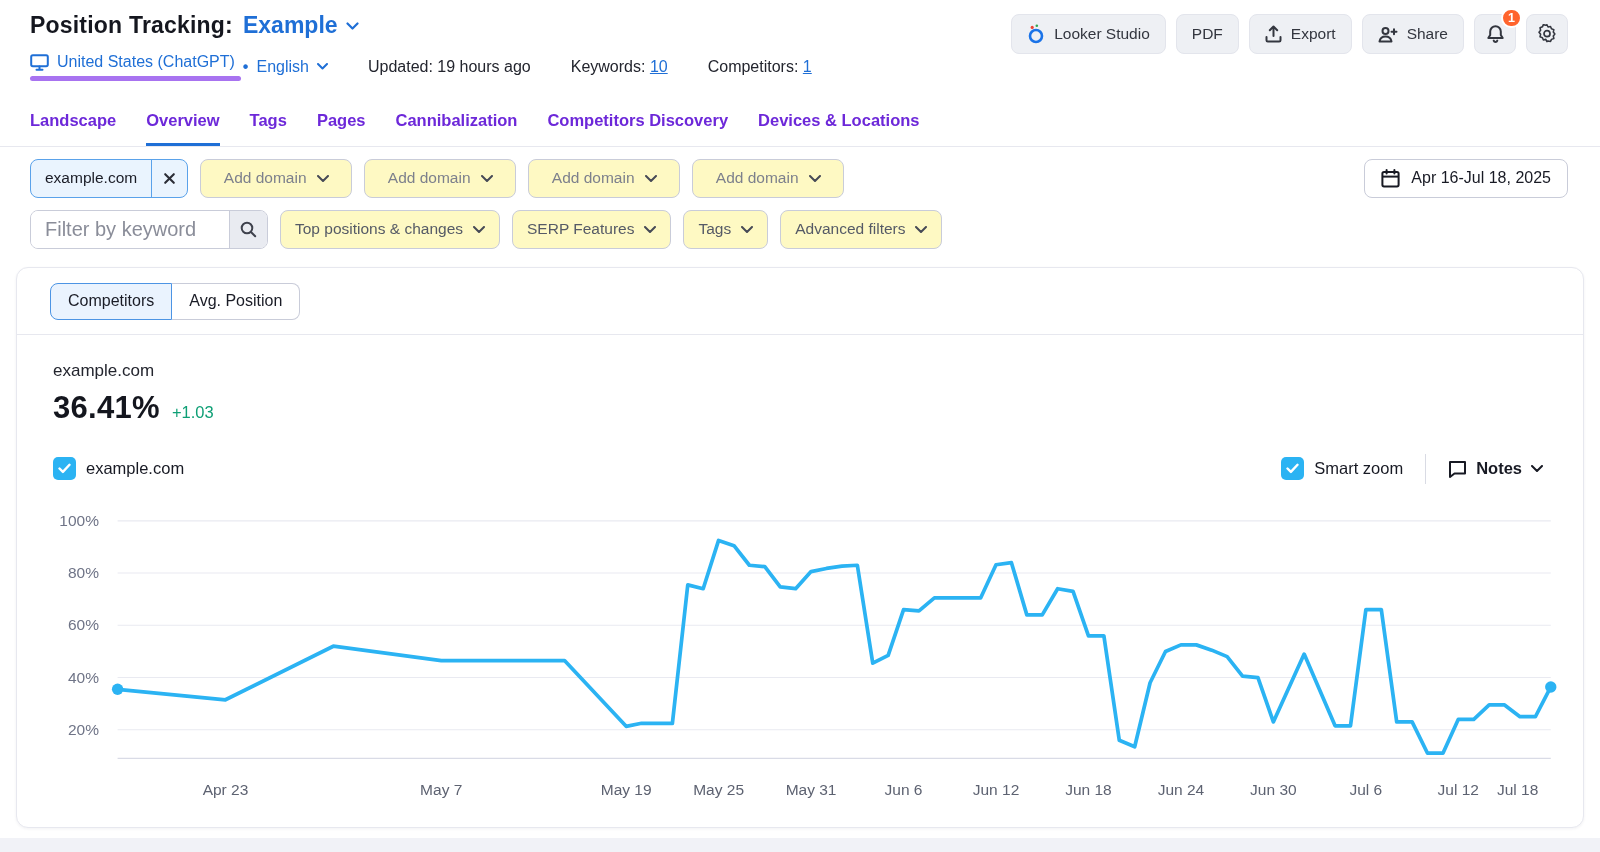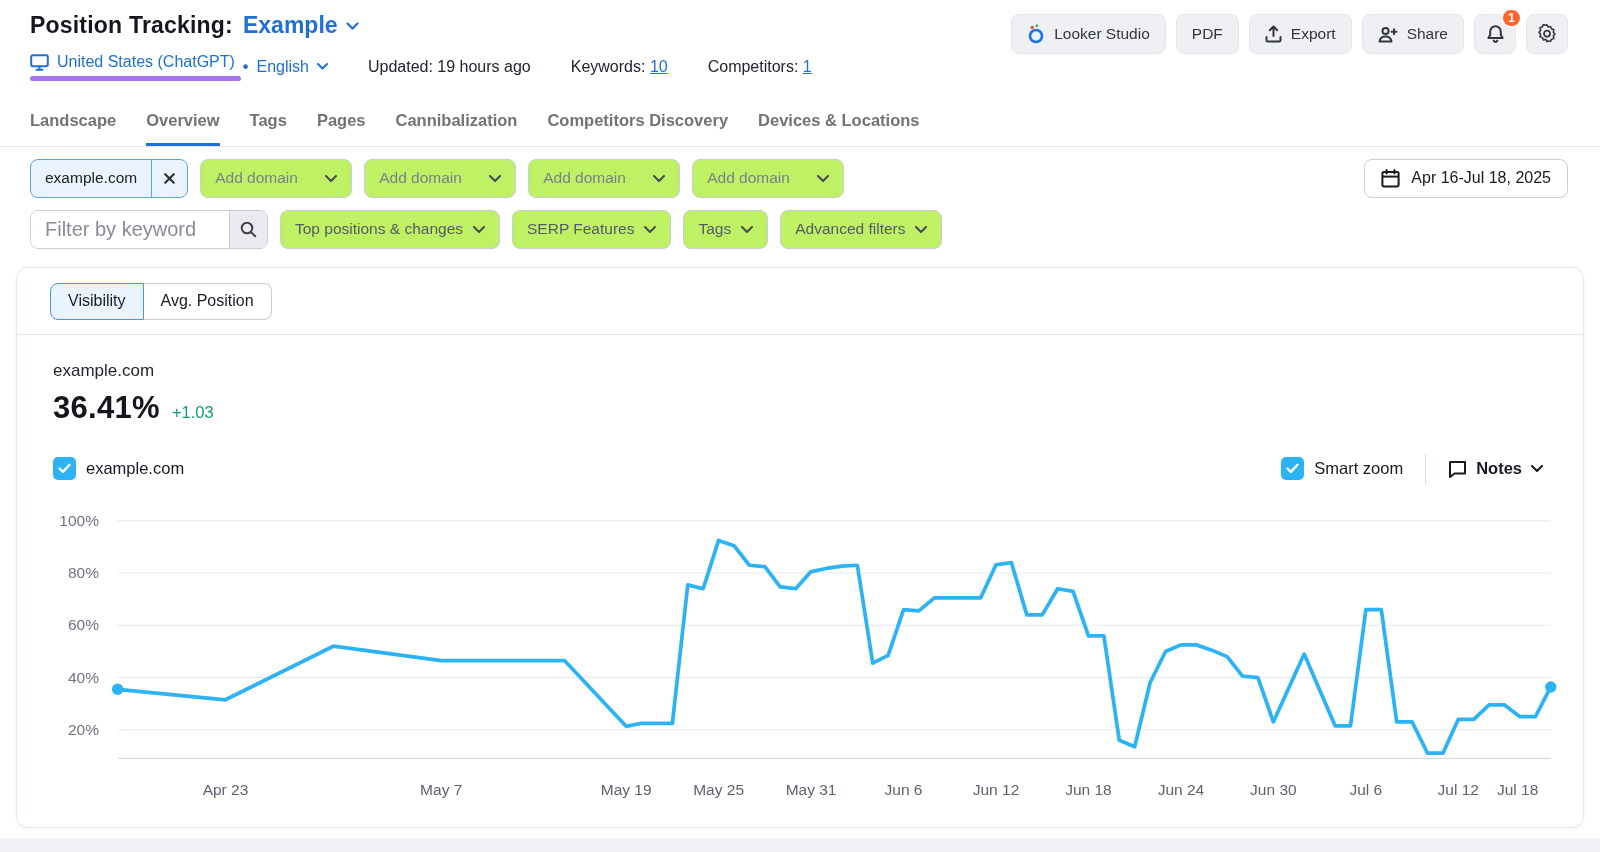--- a/index.html
+++ b/index.html
@@ -29,34 +29,34 @@
   .action-btn { display:inline-flex; align-items:center; gap:9px; height:40px; padding:0 15px;
     background:#eef0f4; border:1px solid #e3e5ec; border-radius:8px; font-family:inherit;
     font-size:15.5px; color:#33363f; cursor:pointer; }
   .icon-btn { width:42px; justify-content:center; padding:0; position:relative; }
   .badge { position:absolute; top:-7px; right:-7px; min-width:20px; height:20px; border-radius:10px;
     background:#ff642d; color:#fff; font-size:12.5px; font-weight:bold; display:flex;
     align-items:center; justify-content:center; padding:0 5px; border:2px solid #fff; }
 
   
   .tabs { display:flex; gap:30px; padding:24px 30px 0 30px; border-bottom:1px solid #e7e8ef; }
-  .tab { font-size:16.5px; font-weight:bold; color:#737373; padding:6px 0 13px 0; cursor:pointer;
+  .tab { font-size:16.5px; font-weight:bold; color:#6d28d9; padding:6px 0 13px 0; cursor:pointer;
     border-bottom:3px solid transparent; white-space:nowrap; }
   .tab.active { border-bottom-color:#1f6fd6; }
 
   
   .filter-row { display:flex; align-items:center; gap:12px; padding:12px 32px 0 30px; }
   .chip { display:inline-flex; align-items:stretch; height:39px; background:#eaf4fe;
     border:1.5px solid #5aa2ea; border-radius:8px; overflow:hidden; cursor:default; }
   .chip-label { display:flex; align-items:center; padding:0 14px; font-size:15.5px; color:#1a1c26; }
   .chip-x { display:flex; align-items:center; justify-content:center; width:36px;
     border-left:1.5px solid #5aa2ea; background:none; border-top:none; border-right:none; border-bottom:none;
     cursor:pointer; color:#2b2d36; }
-  .select-btn { display:inline-flex; align-items:center; justify-content:space-between; gap:10px;
-    height:39px; padding:0 14px; min-width:152px; background:#bef264; border:1px solid #c9ccd9;
+  .select-btn { display:inline-flex; align-items:center; justify-content:center; gap:10px;
+    height:39px; padding:0 14px; min-width:152px; background:#fef9c3; border:1px solid #c9ccd9;
     border-radius:8px; font-family:inherit; font-size:15.5px; color:#7d808c; cursor:pointer; }
   .select-btn.dark { color:#555a66; min-width:0; }
   .chev { color:#474a56; flex:none; }
   .spacer { flex:1; }
   .date-btn { display:inline-flex; align-items:center; gap:11px; height:39px; padding:0 16px;
     background:#fff; border:1px solid #c9ccd9; border-radius:8px; font-family:inherit;
     font-size:16px; color:#181a24; cursor:pointer; }
   .kw-wrap { display:inline-flex; height:39px; border:1px solid #c9ccd9; border-radius:8px; overflow:hidden; }
   .kw-input { border:none; outline:none; width:198px; padding:0 14px; font-family:inherit; font-size:20px; color:#1a1c26; }
   .kw-input::placeholder { color:#8a8d99; }
@@ -272,21 +272,21 @@
       <span>Advanced filters</span>
       <svg class="chev" width="12" height="7" viewBox="0 0 12 7">
           <path d="M1 1l5 5 5-5" fill="none" stroke="currentColor" stroke-width="2" stroke-linecap="round" stroke-linejoin="round"></path>
         </svg>
     </button>
   </div>
 
   <section class="card">
     <div class="card-head">
       <div class="seg">
-        <button class="seg-btn active">Visibility</button>
+        <button class="seg-btn active">Competitors</button>
         <button class="seg-btn">Avg. Position</button>
       </div>
     </div>
 
     <div class="metric">
       <div class="metric-domain">example.com</div>
       <div class="metric-line">
         <span class="metric-value">36.41%</span>
         <span class="metric-delta">+1.03</span>
       </div>

